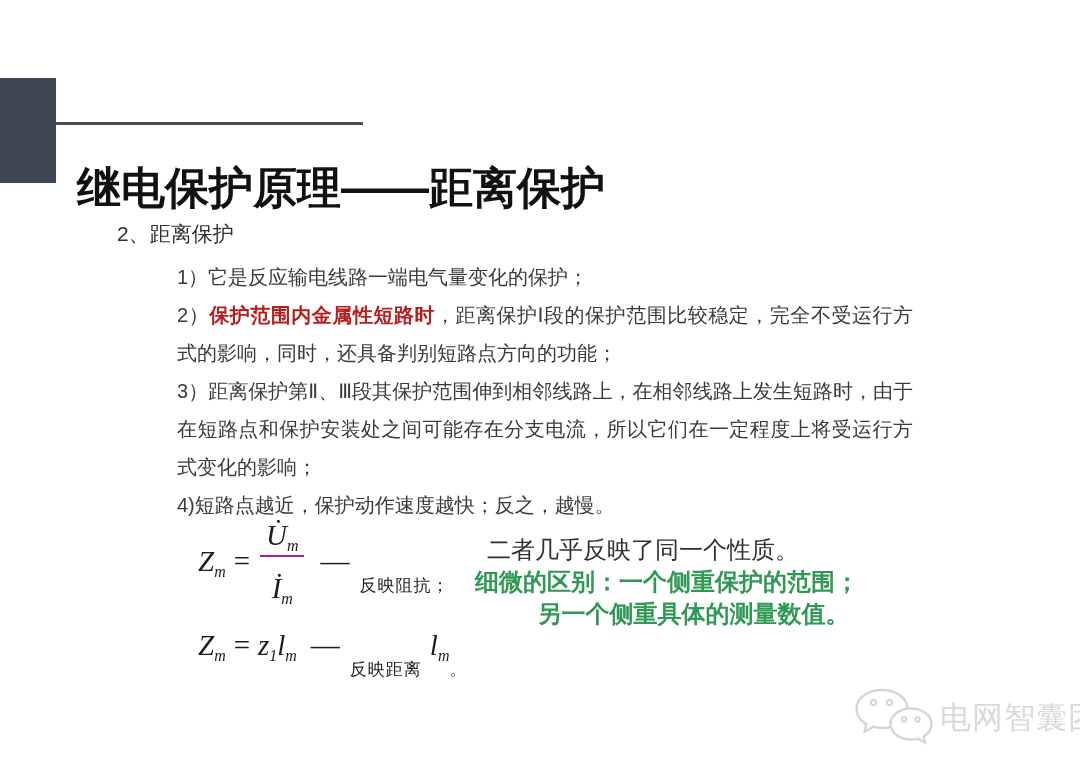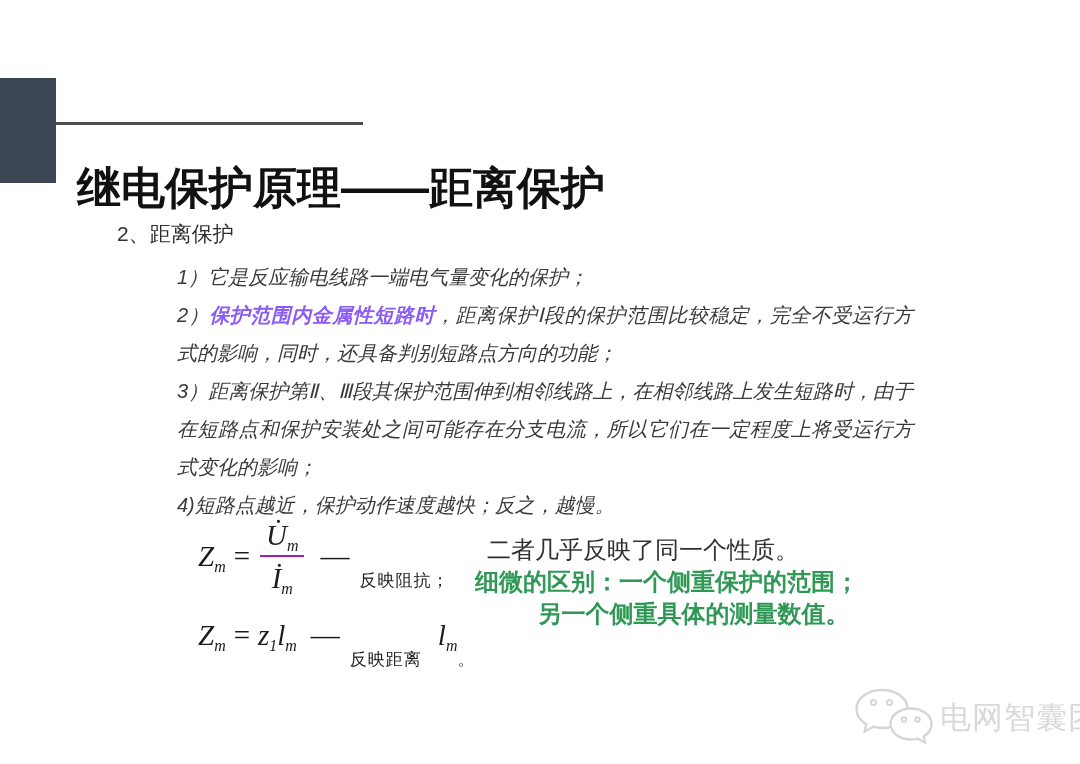--- a/index.html
+++ b/index.html
@@ -59,23 +59,23 @@
   .body-text {
     position: absolute;
     left: 177px;
     top: 258px;
     width: 736px;
     font-size: 20px;
     line-height: 38px;
     color: #3a3a3a;
     text-align: justify;
   }
-  .body-text p { margin: 0; font-style: italic; }
+  .body-text p { margin: 0; }
   .highlight-green {
-    color: #8b5cf6;
+    color: #b91c1c;
     font-weight: bold;
   }
   
   .formula-block {
     position: absolute;
     left: 198px;
     top: 520px;
     color: #1c1c1c;
   }
   .formula {
@@ -97,32 +97,32 @@
   .frac {
     display: inline-flex;
     flex-direction: column;
     align-items: center;
     margin: 0 2px;
   }
   .frac .num {
     padding: 0 6px 3px 6px;
     border-bottom: 2px solid #a21caf;
   }
-  .frac .den { padding-top: 6px; }
+  .frac .den { padding-top: 16px; }
   .formula .dash {
     font-style: normal;
     margin: 0 10px 0 14px;
   }
   .formula .cjk-label {
     font-style: normal;
     font-size: 17px;
     letter-spacing: 1px;
     margin-top: 48px;
   }
-  .formula .tail-var { margin-left: 16px; }
+  .formula .tail-var { margin-left: 8px; }
   
   .notes {
     position: absolute;
     left: 475px;
     top: 534px;
     font-size: 24px;
     line-height: 32px;
     white-space: nowrap;
   }
   .notes p { margin: 0; }

